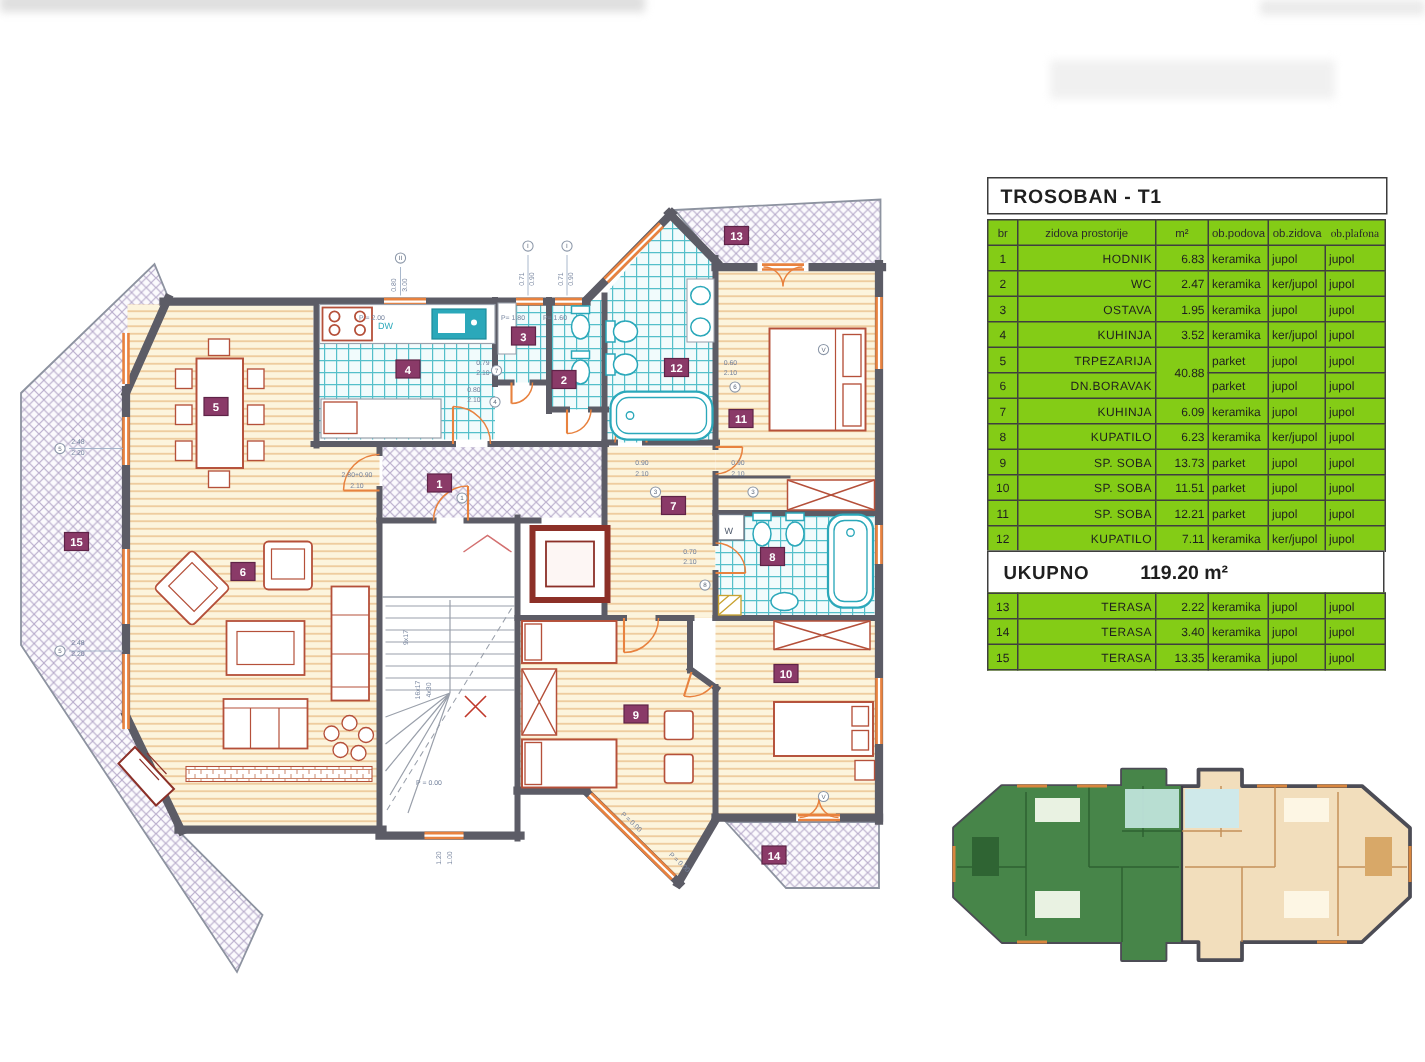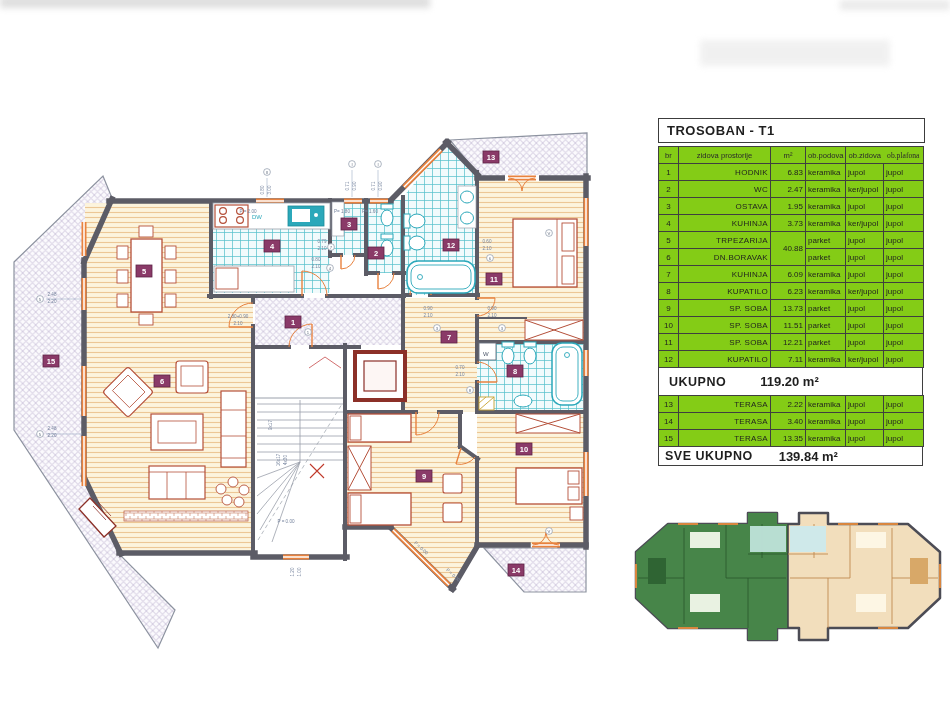--- a/index.html
+++ b/index.html
@@ -533,21 +533,21 @@
             <td class="c-br">3</td>
             <td class="c-name">OSTAVA</td>
             <td class="c-num">1.95</td>
             <td class="c-mid">keramika</td>
             <td class="c-mid">jupol</td>
             <td class="c-mid">jupol</td>
           </tr>
           <tr>
             <td class="c-br">4</td>
             <td class="c-name">KUHINJA</td>
-            <td class="c-num">3.73</td>
+            <td class="c-num">3.52</td>
             <td class="c-mid">keramika</td>
             <td class="c-mid">ker/jupol</td>
             <td class="c-mid">jupol</td>
           </tr>
           <tr>
             <td class="c-br">5</td>
             <td class="c-name">TRPEZARIJA</td>
             <td class="c-num" rowspan="2">40.88</td>
             <td class="c-mid">parket</td>
             <td class="c-mid">jupol</td>
@@ -643,24 +643,20 @@
           <tr>
             <td class="c-br">15</td>
             <td class="c-name">TERASA</td>
             <td class="c-num">13.35</td>
             <td class="c-mid">keramika</td>
             <td class="c-mid">jupol</td>
             <td class="c-mid">jupol</td>
           </tr>
         </tbody>
     </table>
-    <div class="band tot">
-      <span class="lbl">SVE  UKUPNO</span>
-      <span class="val">139.84 m²</span>
-    </div>
   </div>
 
   <svg id="key-svg" width="320" height="160" viewBox="0 0 320 160">
     <defs>
       <clipPath id="mpl">
           <rect x="0" y="0" width="160" height="160"></rect>
         </clipPath>
     </defs>
     <g>
       <path id="bldg" d="M8,54 L40,26 L120,26 L120,15 L149,15 L149,26 L171,26 L171,15 L200,15 L200,26 L280,26 L312,54 L312,100 L280,130 L200,130 L200,142 L171,142 L171,130 L149,130 L149,142 L120,142 L120,130 L40,130 L8,100 Z" fill="#f2debc" stroke="#4c4c55" stroke-width="2.5" stroke-linejoin="round"></path>

